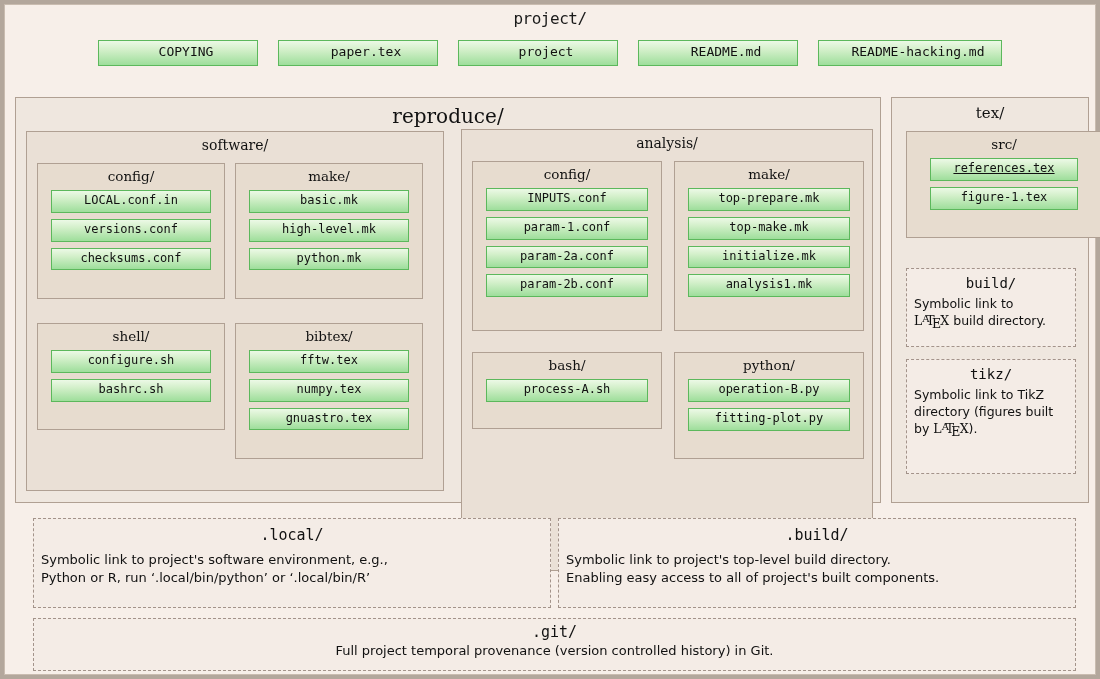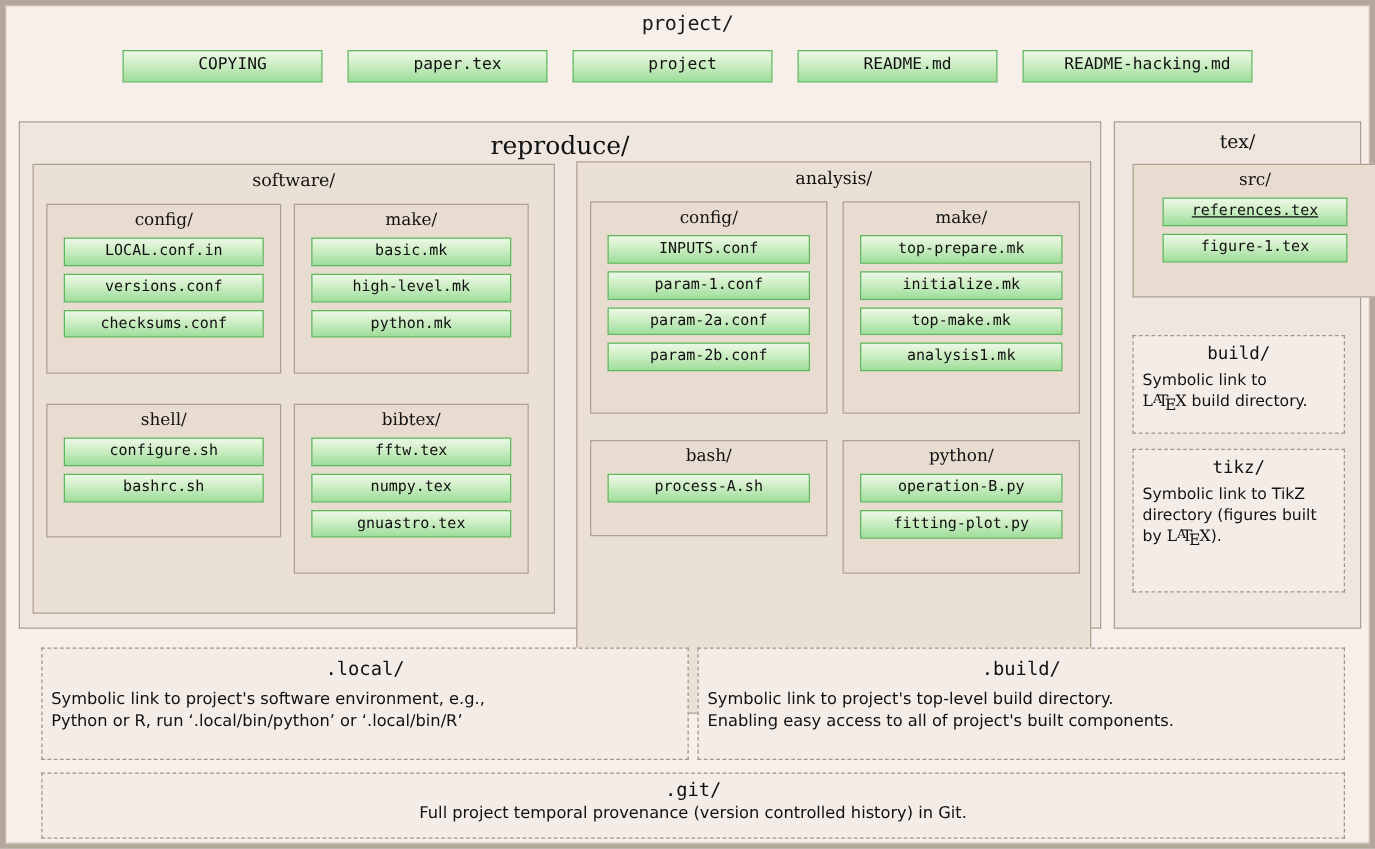--- a/index.html
+++ b/index.html
@@ -160,22 +160,22 @@
           <div class="chip sm" style="width:162px;">param-1.conf</div>
           <div class="chip sm" style="width:162px;">param-2a.conf</div>
           <div class="chip sm" style="width:162px;">param-2b.conf</div>
         </div>
       </div>
 
       <div class="box lvl3" style="left:212px;top:31px;width:190px;height:170px;">
         <span class="hdr" style="font-size:13.5px;margin-top:4px;">make/</span>
         <div class="chips" style="margin-top:6px;">
           <div class="chip sm" style="width:162px;">top-prepare.mk</div>
+          <div class="chip sm" style="width:162px;">top-make.mk</div>
           <div class="chip sm" style="width:162px;">initialize.mk</div>
-          <div class="chip sm" style="width:162px;">top-make.mk</div>
           <div class="chip sm" style="width:162px;">analysis1.mk</div>
         </div>
       </div>
 
       <div class="box lvl3" style="left:10px;top:222px;width:190px;height:77px;">
         <span class="hdr" style="font-size:13.5px;margin-top:4px;">bash/</span>
         <div class="chips" style="margin-top:6px;">
           <div class="chip sm" style="width:162px;">process-A.sh</div>
         </div>
       </div>

